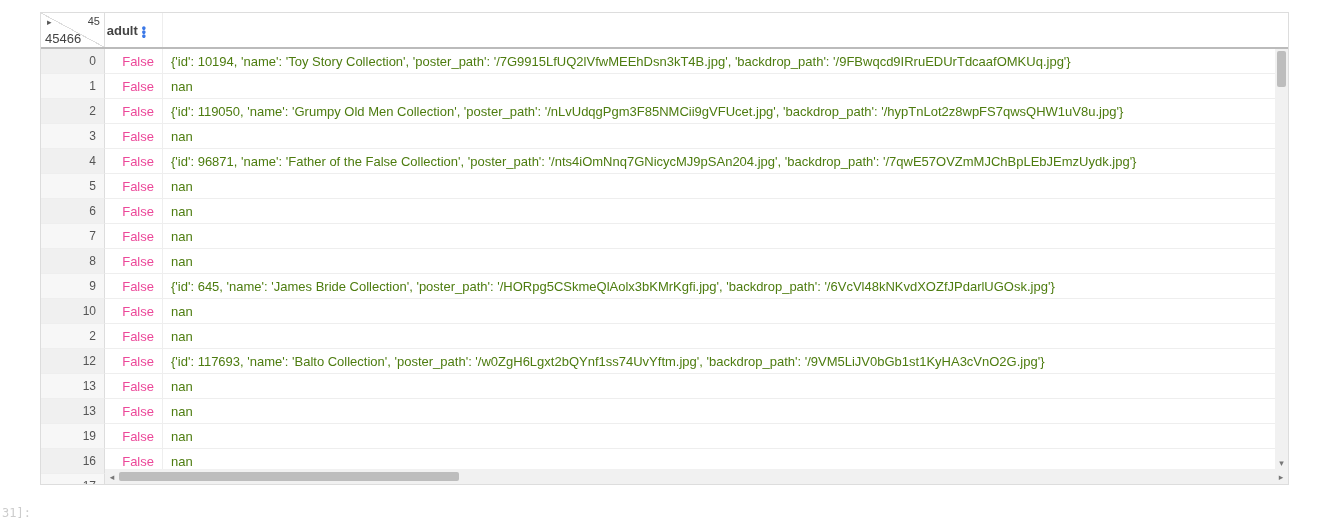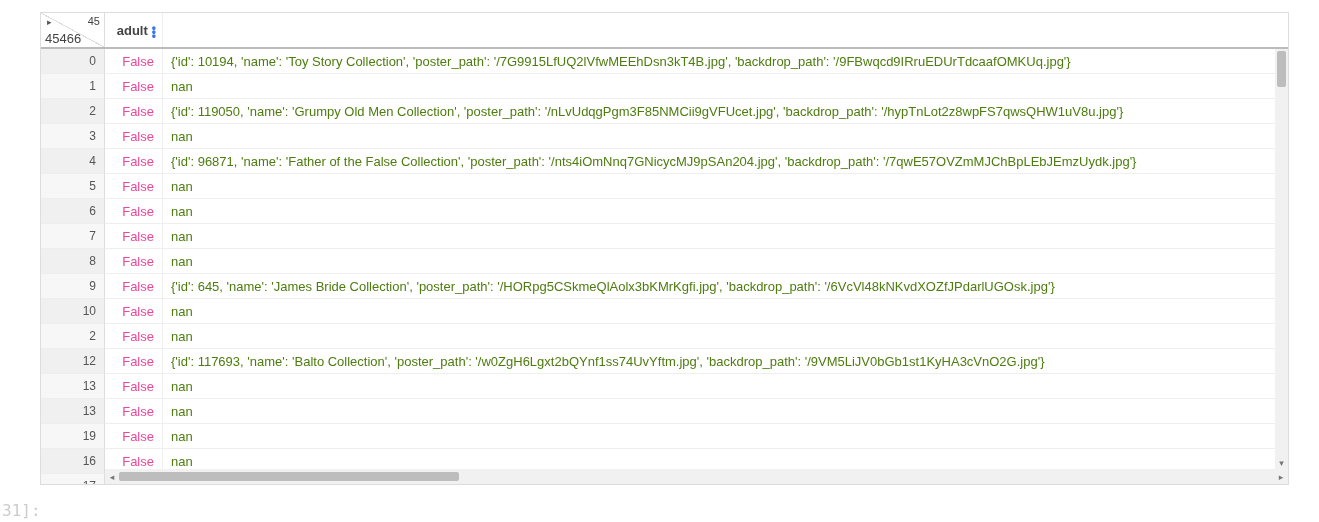--- a/index.html
+++ b/index.html
@@ -63,21 +63,21 @@
   .colhead {
     border-right: 1px solid #eee;
     display: flex;
     align-items: center;
     justify-content: center;
     font-weight: 600;
     position: relative;
     height: 34px;
     color: #444;
   }
-  .col-adult { width: 58px; min-width: 58px; justify-content: flex-end; padding-right: 6px; }
+  .col-adult { width: 58px; min-width: 58px; justify-content: flex-end; padding-right: 16px; }
   .col-btc   { flex: 1 1 auto; }
   .colmenu {
     margin-left: 4px;
     color: #3b78e7;
     font-weight: 700;
     font-size: 12px;
     line-height: 0.5;
     display: flex;
     flex-direction: column;
     gap: 1px;
@@ -174,21 +174,21 @@
     display:flex; align-items:center; justify-content:center;
     font-size: 9px; color:#777;
   }
   .harrow-l { left: 0; }
   .harrow-r { right: 0; }
   .cell-prompt {
     position: absolute;
     left: 2px;
     bottom: 2px;
     font-family: "SFMono-Regular", Consolas, monospace;
-    font-size: 16px;
+    font-size: 12px;
     color: #ccc;
   }
 </style>
 </head>
 <body>
 
 <div class="frame">
 
   <div class="hdr">
     <div class="corner">

